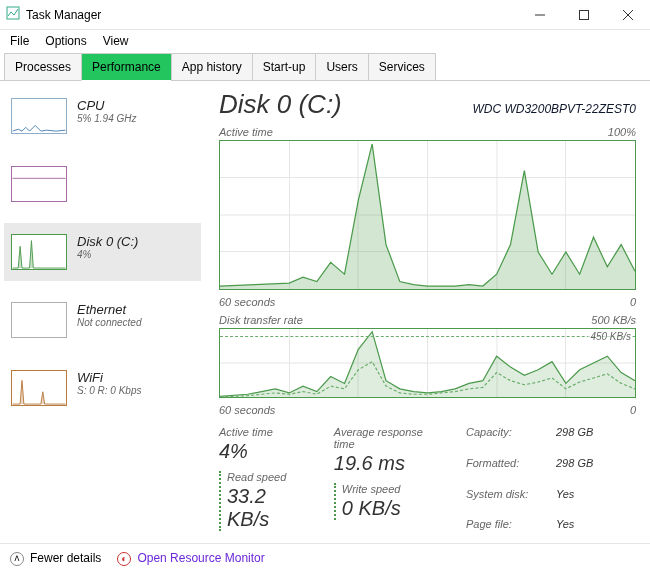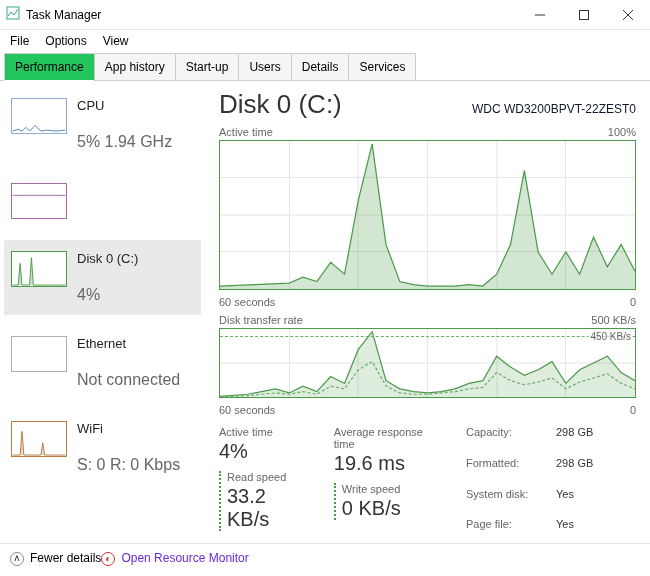--- a/index.html
+++ b/index.html
@@ -6,51 +6,51 @@
 body { margin: 0; background: #fff; width: 650px; height: 576px; overflow: hidden; }
 .titlebar { display: flex; align-items: center; height: 30px; border-bottom: 1px solid #e5e5e5; }
 .titlebar .icon { margin: 0 6px; font-size: 12px; }
 .titlebar .title { font-size: 12px; flex: 1; }
 .winbtns { display: flex; }
 .winbtn { width: 44px; height: 30px; display: flex; align-items: center; justify-content: center; font-size: 12px; }
 .menubar { display: flex; gap: 16px; padding: 4px 10px; font-size: 12px; }
 .tabs { display: flex; border-bottom: 1px solid #ccc; padding-left: 4px; font-size: 12px; }
 .tab { padding: 6px 10px; border: 1px solid transparent; position: relative; top: 1px; background: #f5f5f5; border-color: #ccc; border-bottom-color: #ccc; margin-right: -1px; }
 .tab.active { background: #22c55e; border-bottom-color: #fff; }
-.body { display: flex; height: calc(576px - 30px - 24px - 30px - 30px); }
+.body { display: flex; height: calc(576px - 30px - 24px - 30px - 30px); font-style: italic; }
 .sidebar { width: 205px; padding: 6px 4px; overflow: hidden; }
 .side-item { display: flex; gap: 10px; padding: 10px 6px; margin-bottom: 10px; border: 1px solid transparent; }
 .side-item.selected { background: #e9e9e9; }
 .thumb { width: 56px; height: 36px; border: 1px solid #8faecb; position: relative; background: #fff; }
 .thumb svg { width: 100%; height: 100%; display: block; }
 .thumb.mem { border-color: #a66aa6; }
 .thumb.disk { border-color: #4b9a4b; }
 .thumb.eth { border-color: #b0b0b0; }
 .thumb.wifi { border-color: #b97a3e; }
 .side-labels .name { font-size: 13px; color: #222; }
-.side-labels .sub { font-size: 16px; color: #666; margin-top: 20px; }
+.side-labels .sub { font-size: 10px; color: #666; }
 .main { flex: 1; padding: 8px 14px 4px 14px; }
 .main-head { display: flex; align-items: baseline; justify-content: space-between; }
 .main-title { font-size: 26px; font-weight: 400; color: #333; }
 .main-model { font-size: 12px; color: #0f172a; }
 .chart-label-row { display: flex; justify-content: space-between; font-size: 11px; color: #666; margin-top: 6px; }
 .chart { border: 1px solid #4b9a4b; background: #fff; position: relative; }
 .chart.big { height: 150px; margin-top: 2px; }
 .chart.small { height: 70px; margin-top: 2px; }
 .chart svg { width: 100%; height: 100%; display: block; }
 .grid line { stroke: #e6e6e6; stroke-width: 1; }
 .stats { display: flex; gap: 24px; margin-top: 10px; }
 .statcol { font-size: 11px; }
 .statcol .lbl { color: #666; font-size: 11px; }
 .statcol .val { color: #333; font-size: 20px; margin: 2px 0 8px 0; }
 .bar-left { border-left: 2px dotted #4b9a4b; padding-left: 6px; }
 .kv { display: grid; grid-template-columns: 90px 80px; font-size: 11px; color: #555; row-gap: 10px; }
 .kv .k { color: #666; }
 .kv .v { color: #333; }
-.footer { display: flex; align-items: center; padding: 2px 10px; border-top: 1px solid #e5e5e5; font-size: 12px; height: 30px; }
+.footer { display: flex; align-items: center; gap: 16px; padding: 2px 10px; border-top: 1px solid #e5e5e5; font-size: 12px; height: 30px; }
 .footer .link { color: #6d28d9; }
 .circle { display:inline-block; width:14px; height:14px; border:1px solid #888; border-radius:50%; text-align:center; line-height:12px; font-size:10px; margin-right:6px; vertical-align:middle; }
 .redcircle { border-color:#c33; color:#c33; }
 .dashline { position:absolute; left:0; right:0; border-top:1px dashed #6aad6a; }
 .dashlabel { position:absolute; right:2px; font-size:10px; color:#666; background:rgba(255,255,255,0.6); padding:0 2px;margin-left:8px;}
 </style>
 </head>
 <body>
 
 <div class="titlebar">
@@ -81,25 +81,25 @@
   </div>
 </div>
 
 <div class="menubar">
   <span>File</span>
   <span>Options</span>
   <span>View</span>
 </div>
 
 <div class="tabs">
+  <div class="tab">Processes</div>
   <div class="tab active">Performance</div>
   <div class="tab">App history</div>
   <div class="tab">Start-up</div>
   <div class="tab">Users</div>
-  <div class="tab">Details</div>
   <div class="tab">Services</div>
 </div>
 
 <div class="body">
 
   <div class="sidebar">
     <div class="side-item">
       <div class="thumb">
         <svg viewBox="0 0 56 36">
             <polyline points="0,34 6,32 10,34 14,30 18,34 24,28 30,34 36,33 46,34 56,33" fill="none" stroke="#4a7fb5" stroke-width="1"></polyline>

